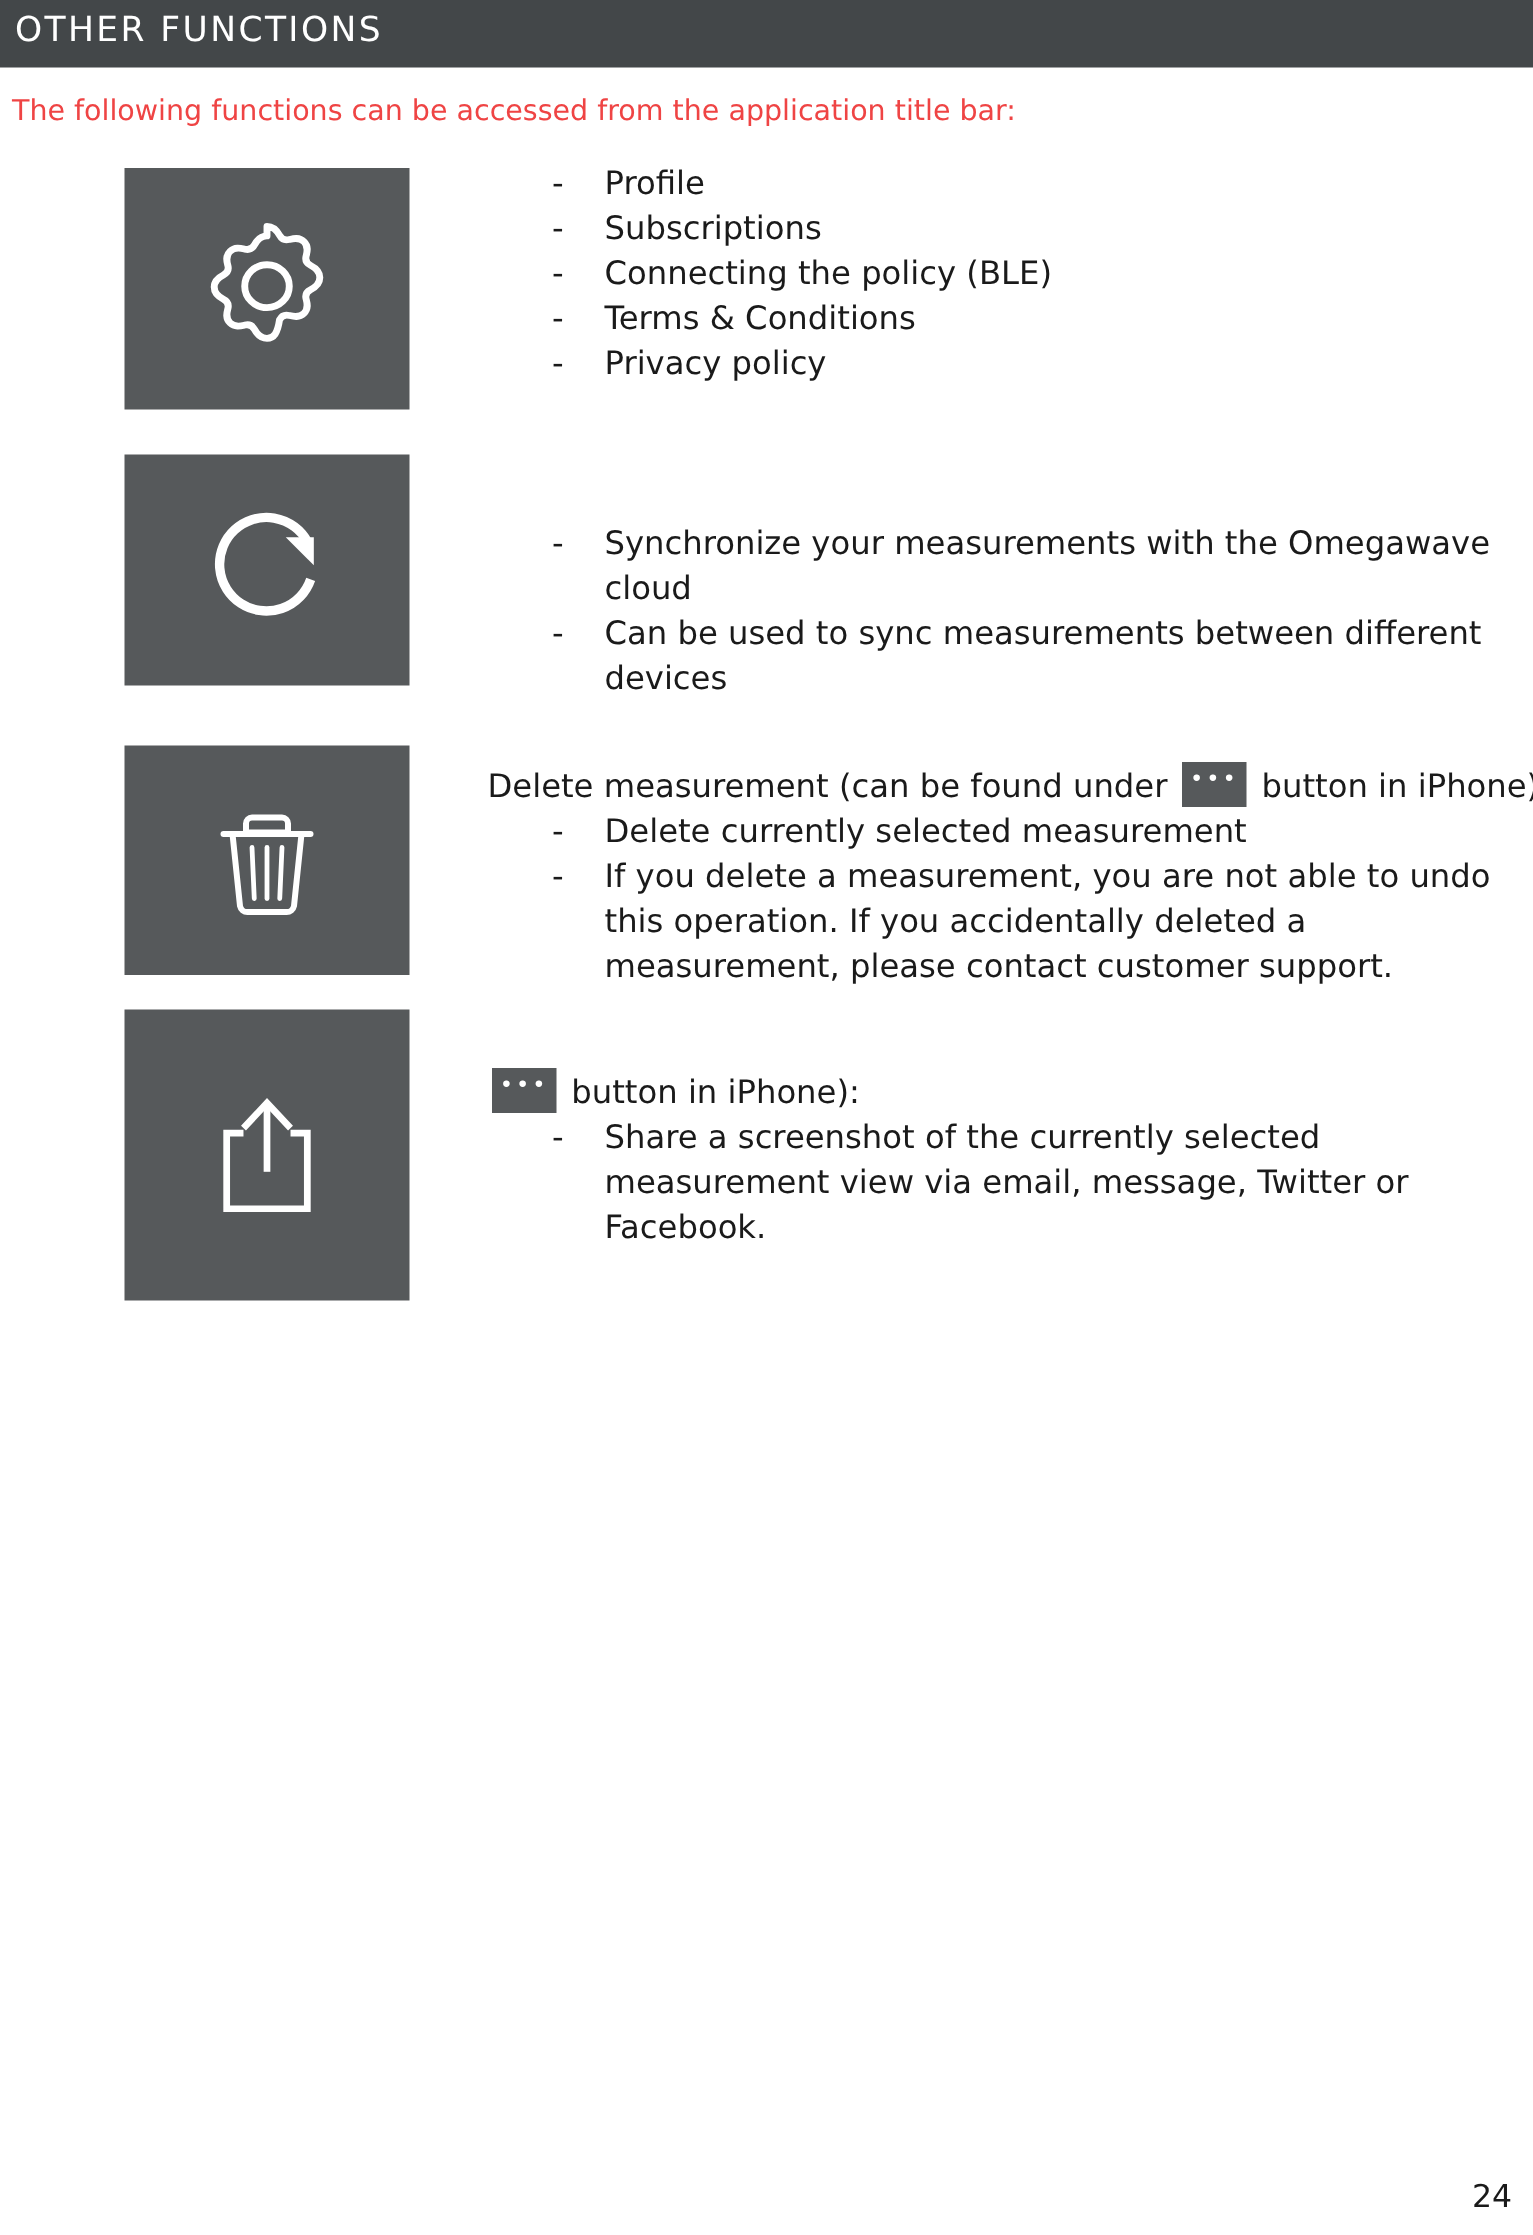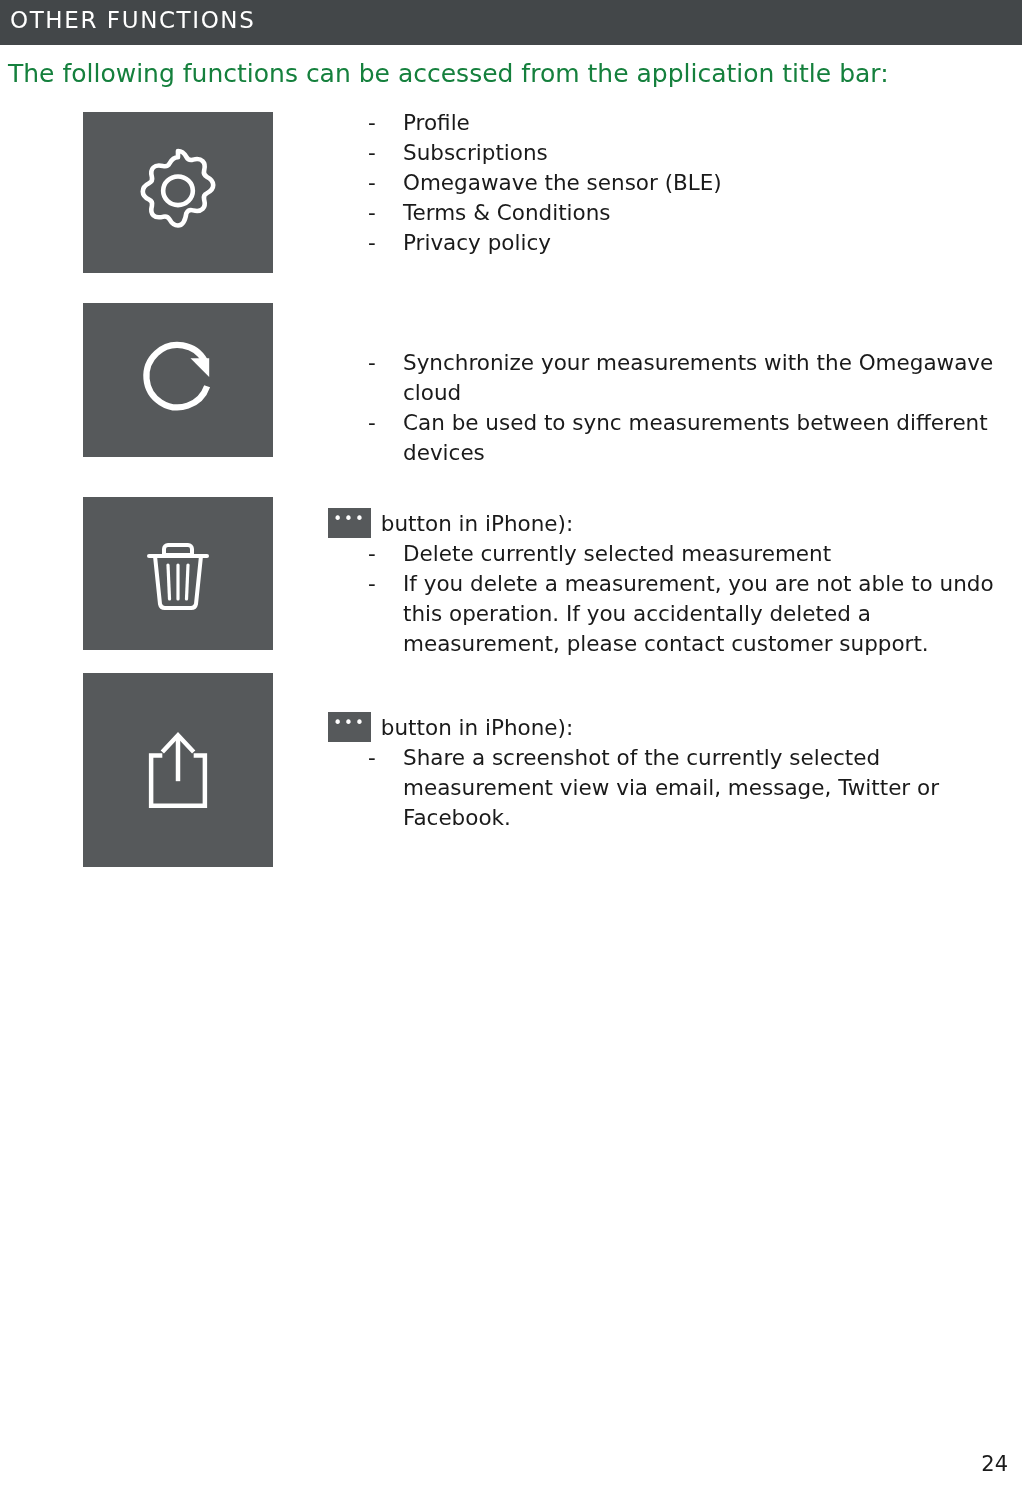--- a/index.html
+++ b/index.html
@@ -34,23 +34,23 @@
     color: #ffffff;
     font-weight: 400;
     white-space: nowrap;
   }
 
   
   #intro-paragraph {
     position: absolute;
     left: 8px;
     top: 60px;
-    font-size: 25px;
+    font-size: 19px;
     line-height: 28px;
-    color: #15803d;
+    color: #ef4444;
     white-space: nowrap;
   }
 
   
   .icon-tile {
     position: absolute;
     left: 83px;
     width: 190px;
     background: #56595B;
   }
@@ -149,21 +149,21 @@
     <li class="sub-item">
       <span class="dash">-</span>
       <span>Profile</span>
     </li>
     <li class="sub-item">
       <span class="dash">-</span>
       <span>Subscriptions</span>
     </li>
     <li class="sub-item">
       <span class="dash">-</span>
-      <span>Omegawave the sensor (BLE)</span>
+      <span>Connecting the policy (BLE)</span>
     </li>
     <li class="sub-item">
       <span class="dash">-</span>
       <span>Terms &amp; Conditions</span>
     </li>
     <li class="sub-item">
       <span class="dash">-</span>
       <span>Privacy policy</span>
     </li>
   </ul>
@@ -193,20 +193,21 @@
     <path d="M40 21 h20 a4 4 0 0 1 4 4 v6 h-28 v-6 a4 4 0 0 1 4 -4 z" fill="none" stroke="#ffffff" stroke-width="4"></path>
     <line x1="21" y1="32" x2="79" y2="32" stroke="#ffffff" stroke-width="4" stroke-linecap="round"></line>
     <path d="M27 32 L32 80 a5 5 0 0 0 5 4 h26 a5 5 0 0 0 5 -4 L73 32" fill="none" stroke="#ffffff" stroke-width="4" stroke-linejoin="round"></path>
     <line x1="40" y1="41" x2="41.5" y2="75" stroke="#ffffff" stroke-width="3.2" stroke-linecap="round"></line>
     <line x1="50" y1="41" x2="50" y2="75" stroke="#ffffff" stroke-width="3.2" stroke-linecap="round"></line>
     <line x1="60" y1="41" x2="58.5" y2="75" stroke="#ffffff" stroke-width="3.2" stroke-linecap="round"></line>
   </svg>
 </div>
 <div class="text-block" id="text-block-delete">
   <div class="block-heading">
+    <span>Delete measurement (can be found under</span>
     <span class="ellipsis-button">
       <span class="dots">•••</span>
     </span>
     <span>button in iPhone):</span>
   </div>
   <ul class="sub-list">
     <li class="sub-item">
       <span class="dash">-</span>
       <span>Delete currently selected measurement</span>
     </li>

